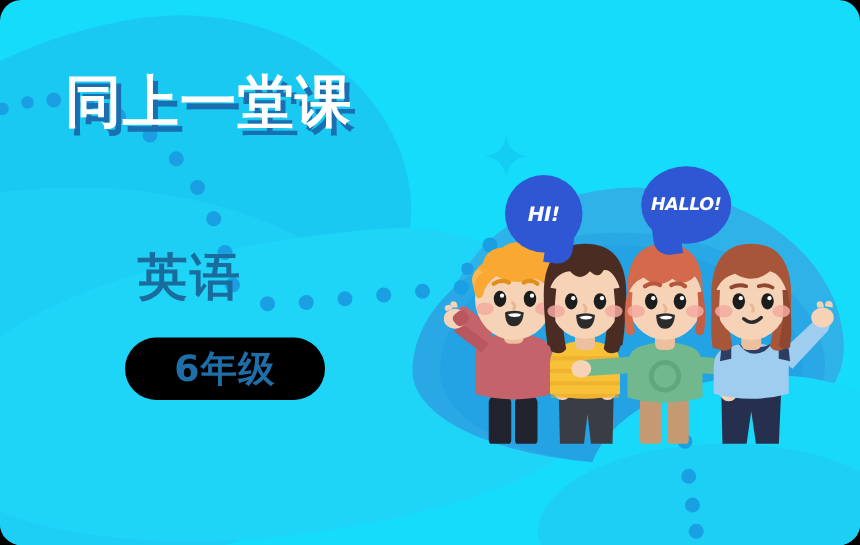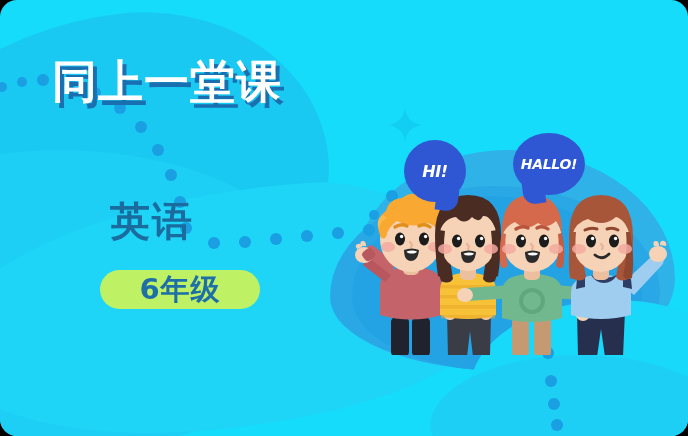--- a/index.html
+++ b/index.html
@@ -100,23 +100,23 @@
   .subject{
     position:absolute;left:110px;top:194px;
     font-size:40px;font-weight:bold;
     letter-spacing:2px;
     color:#1a6c9e;
     white-space:nowrap;
     font-family:"DejaVu Sans","Liberation Sans",sans-serif;
   }
   .grade-pill{
     position:absolute;left:100px;top:270px;
-    width:160px;height:39px;
+    width:160px;height:50px;
     border-radius:25px;
-    background:#bef264;
+    background:#000000;
     display:flex;align-items:center;justify-content:center;
   }
   .grade-text{
     font-size:29px;font-weight:bold;color:#1e6fa8;
     letter-spacing:1px;line-height:1;
     font-family:"DejaVu Sans","Liberation Sans",sans-serif;
   }
 
   
   .bubble{

